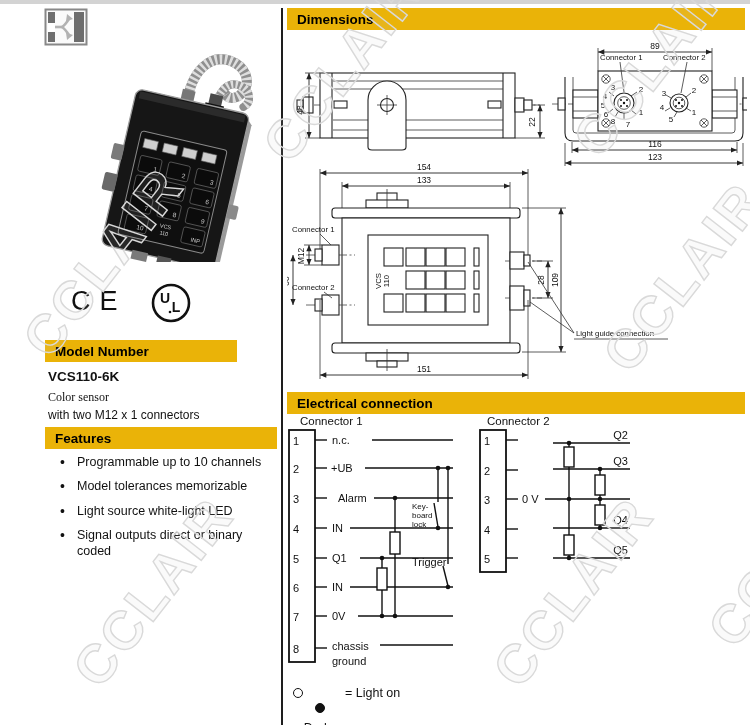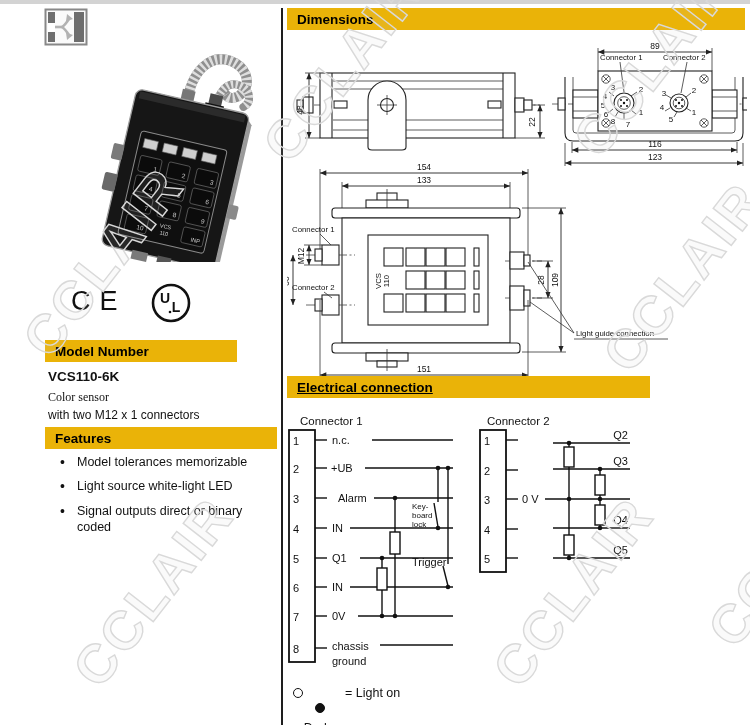--- a/index.html
+++ b/index.html
@@ -3,21 +3,21 @@
 <meta charset="utf-8">
 <style>
   html,body{margin:0;padding:0;background:#fff;}
   .page{position:relative;width:750px;height:725px;background:#ffffff;overflow:hidden;
         font-family:"Liberation Sans",sans-serif;color:#111;}
   .topstrip{position:absolute;left:0;top:0;width:750px;height:4px;background:#d3d3d3;}
   .divider{position:absolute;left:281px;top:8px;width:2px;height:717px;background:#1e1e1e;}
   .secbar{position:absolute;background:#eab308;height:22px;display:flex;align-items:center;
           padding-left:10px;box-sizing:border-box;font-weight:bold;font-size:13.5px;color:#000;}
   #bar-dimensions{left:287px;top:8px;width:458px;}
-  #bar-electrical{left:287px;top:376px;width:363px;text-decoration:underline;}
+  #bar-electrical{left:287px;top:392px;width:458px;}
   #bar-model{left:45px;top:340px;width:192px;}
   #bar-features{left:45px;top:427px;width:232px;}
   .model-name{position:absolute;left:48px;top:369px;font-weight:bold;font-size:13.5px;}
   .model-desc{position:absolute;left:48px;font-size:12px;}
   #model-d1{top:390px;font-family:Liberation Serif, serif;} #model-d2{top:408px;}
   .features-list{position:absolute;left:45px;top:454px;width:228px;margin:0;padding:0;list-style:none;}
   .features-list li{position:relative;padding-left:32px;margin-bottom:8px;font-size:12.5px;line-height:1.3;}
   .features-list li::before{content:"\2022";position:absolute;left:15px;top:-1px;font-size:14px;}
   .ce-mark{position:absolute;left:71px;top:286px;font-size:27px;letter-spacing:9px;font-weight:400;}
   .wm{position:absolute;font-size:54px;font-weight:bold;letter-spacing:3px;
@@ -140,20 +140,21 @@
     <circle cx="22" cy="31" r="1.3" fill="#111"></circle>
   </svg>
 
   <div class="secbar" id="bar-model">Model Number</div>
   <div class="model-name">VCS110-6K</div>
   <div class="model-desc" id="model-d1">Color sensor</div>
   <div class="model-desc" id="model-d2">with two M12 x 1 connectors</div>
 
   <div class="secbar" id="bar-features">Features</div>
   <ul class="features-list">
+    <li>Programmable up to 10 channels</li>
     <li>Model tolerances memorizable</li>
     <li>Light source white-light LED</li>
     <li>Signal outputs direct or binary coded</li>
   </ul>
 
   <div class="secbar" id="bar-dimensions">Dimensions</div>
 
   <svg style="left:287px;top:32px;" width="460" height="354" viewBox="287 32 460 354">
     <defs>
       <marker id="ae" markerWidth="8" markerHeight="6" refX="7" refY="3" orient="auto">

